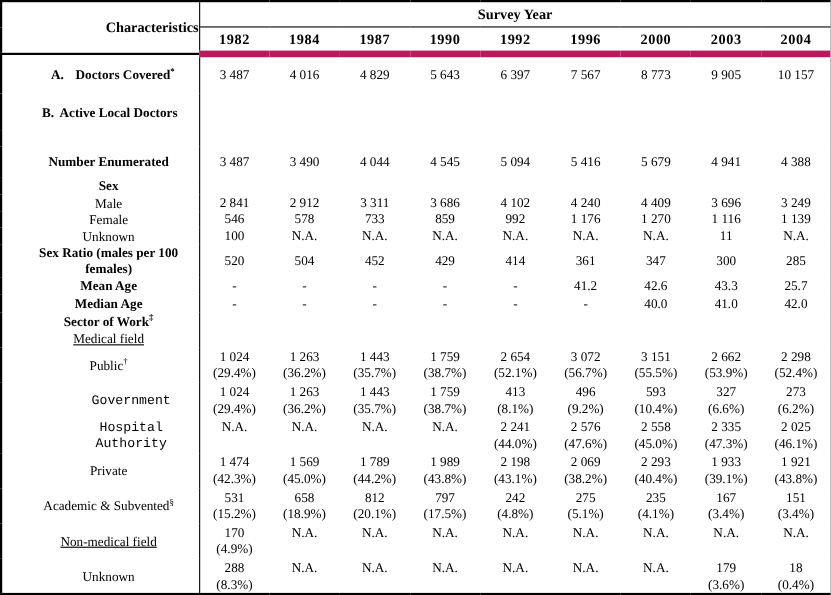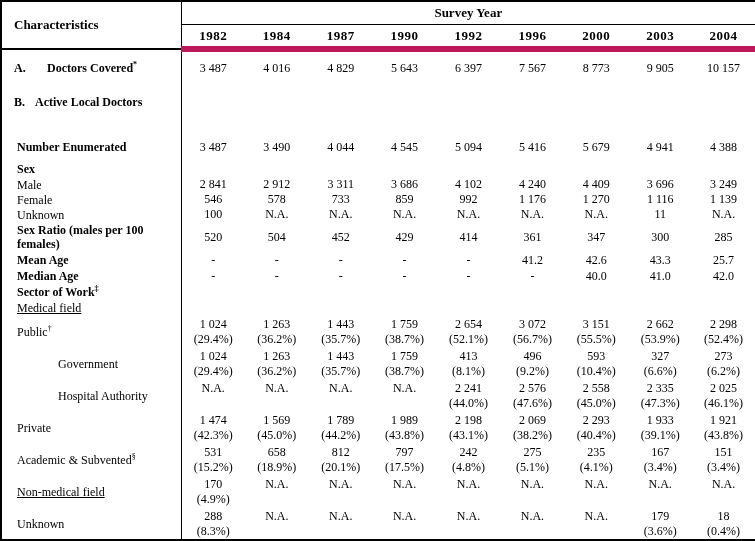--- a/index.html
+++ b/index.html
@@ -28,21 +28,21 @@
   th, td {
     padding: 0;
     margin: 0;
     font-size: 12px;
     color: #000000;
     overflow: hidden;
   }
   .char-th {
     border-right: 1px solid #000000;
     border-bottom: 2px solid #000000;
-    text-align: left;
+    text-align: right;
     vertical-align: middle;
     padding-left: 12px;
     font-size: 13px;
     font-weight: bold;
   }
   .survey-th {
     border-bottom: 1px solid #000000;
     height: 22px;
     text-align: center;
     vertical-align: middle;
@@ -53,38 +53,38 @@
     border-bottom: 6px solid #be185d;
     height: 21px;
     text-align: center;
     vertical-align: middle;
     font-size: 13px;
     font-weight: bold;
     letter-spacing: 0.5px;
   }
   td.label-cell {
     border-right: 1px solid #000000;
-    text-align: left;
+    text-align: center;
     vertical-align: middle;
     line-height: 14px;
     margin-top: 44px;
   }
   td.label-cell .num {
     display: inline-block;
     font-weight: bold;
   }
   td.label-cell.bold { font-weight: bold; }
   td.label-cell .lbl.u { text-decoration: underline; }
   td.label-cell sup {
     font-size: 8px;
     line-height: 0;
   }
   .indent-0 { padding-left: 12px; }
   .indent-1 { padding-left: 15px; }
-  .indent-2 { padding-left: 56px; }
+  .indent-2 { padding-left: 56px; font-family: Liberation Mono, monospace; }
   td.value-cell {
     text-align: center;
     vertical-align: middle;
     line-height: 15px;
   }
   td.value-cell.top {
     vertical-align: top;
     padding-top: 1px;
   }
 </style>

